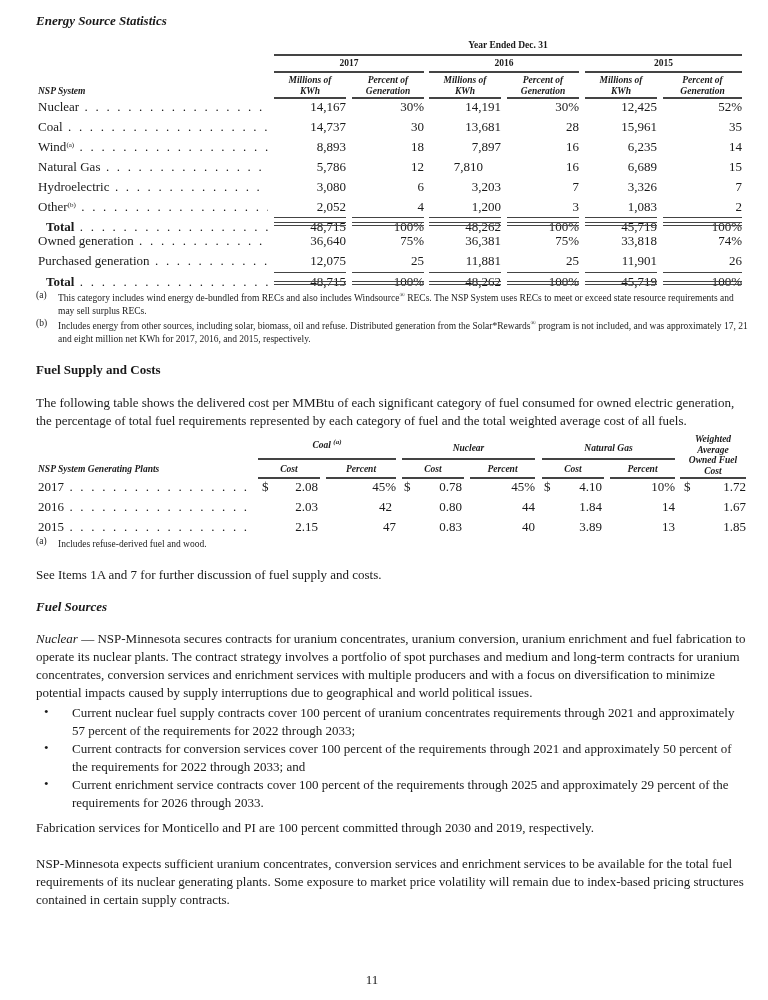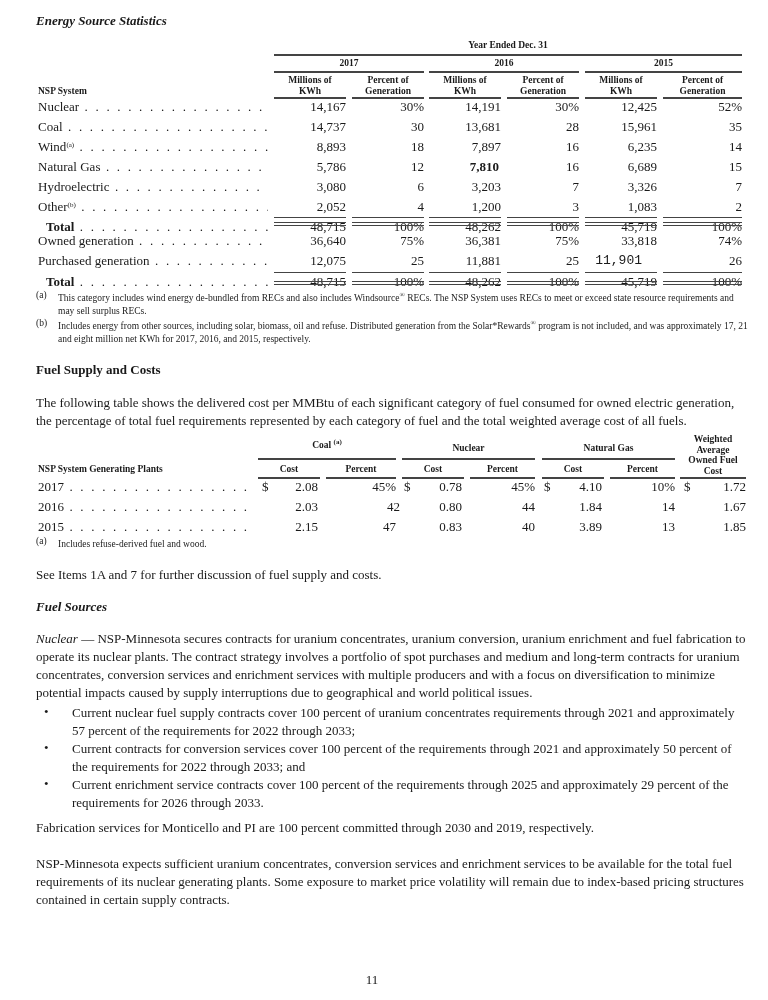--- a/index.html
+++ b/index.html
@@ -2,21 +2,21 @@
 <html><head>
 <meta charset="utf-8">
 <style>
   html, body { margin: 0; padding: 0; background: #ffffff; }
   body { width: 768px; height: 1000px; position: relative; overflow: hidden;
          font-family: "Liberation Serif", "DejaVu Serif", serif; color: #1a1a1a; }
   .abs { position: absolute; }
   .h-italic { font-style: italic; font-weight: bold; font-size: 13px; }
   .h-bold { font-weight: bold; font-size: 13px; }
   .body-text { font-size: 13px; line-height: 18px; }
-  .colhead { font-size: 9.5px; font-weight: bold; line-height: 11px; text-align: center; }
+  .colhead { font-size: 9.5px; font-weight: bold; line-height: 11px; text-align: center; font-style: italic; }
   .rule { position: absolute; height: 2px; background: #444; }
   .rule-thin { position: absolute; height: 1px; background: #444; }
   .dbl { position: absolute; height: 4px; border-top: 1.5px solid #444; border-bottom: 1.5px solid #444; box-sizing: border-box; }
   .row { position: absolute; left: 0; width: 768px; height: 18px; font-size: 13px; }
   .lbl { position: absolute; left: 38px; width: 230px; white-space: nowrap; overflow: hidden; }
   .lbl .dots { letter-spacing: 2.2px; }
   .num { position: absolute; text-align: right; }
   .fn { font-size: 9.5px; line-height: 13px; }
   sup { font-size: 7px; vertical-align: 4px; line-height: 0; }
   .bullet { position: absolute; left: 44px; font-size: 13px; }
@@ -96,21 +96,21 @@
       <div class="num" style="right: 344px; text-align: right;">18</div>
       <div class="num" style="right: 267px;">7,897</div>
       <div class="num" style="right: 189px;">16</div>
       <div class="num" style="right: 111px;">6,235</div>
       <div class="num" style="right: 26px;">14</div>
     </div>
     <div class="row" style="top: 159px;">
       <div class="lbl"><span>Natural Gas</span><sup></sup><span class="dots"> . . . . . . . . . . . . . . . . . . . . . . . . . . . . . . . . . . . . . . . .</span></div>
       <div class="num" style="right: 422px;">5,786</div>
       <div class="num" style="right: 344px;">12</div>
-      <div class="num" style="right: 269px; font-weight: bold;">7,810</div>
+      <div class="num" style="right: 285px;">7,810</div>
       <div class="num" style="right: 189px;">16</div>
       <div class="num" style="right: 111px;">6,689</div>
       <div class="num" style="right: 26px;">15</div>
     </div>
     <div class="row" style="top: 179px;">
       <div class="lbl"><span>Hydroelectric</span><sup></sup><span class="dots"> . . . . . . . . . . . . . . . . . . . . . . . . . . . . . . . . . . . . . . . .</span></div>
       <div class="num" style="right: 422px;">3,080</div>
       <div class="num" style="right: 344px;">6</div>
       <div class="num" style="right: 267px;">3,203</div>
       <div class="num" style="right: 189px;">7</div>
@@ -143,21 +143,21 @@
       <div class="num" style="right: 189px;">75%</div>
       <div class="num" style="right: 111px;">33,818</div>
       <div class="num" style="right: 26px;">74%</div>
     </div>
     <div class="row" style="top: 253px;">
       <div class="lbl"><span>Purchased generation</span><sup></sup><span class="dots"> . . . . . . . . . . . . . . . . . . . . . . . . . . . . . . . . . . . . . . . .</span></div>
       <div class="num" style="right: 422px;">12,075</div>
       <div class="num" style="right: 344px;">25</div>
       <div class="num" style="right: 267px;">11,881</div>
       <div class="num" style="right: 189px;">25</div>
-      <div class="num" style="right: 126px; font-family: Liberation Mono, monospace;">11,901</div>
+      <div class="num" style="right: 111px;">11,901</div>
       <div class="num" style="right: 26px;">26</div>
     </div>
     <div class="row" style="top: 274px;">
       <div class="lbl" style="left: 46px;"><span style="font-weight: bold;">Total</span><sup></sup><span class="dots"> . . . . . . . . . . . . . . . . . . . . . . . . . . . . . . . . . . . . . . . .</span></div>
       <div class="num" style="right: 422px;">48,715</div>
       <div class="num" style="right: 344px;">100%</div>
       <div class="num" style="right: 267px;">48,262</div>
       <div class="num" style="right: 189px;">100%</div>
       <div class="num" style="right: 111px;">45,719</div>
       <div class="num" style="right: 26px;">100%</div>
@@ -243,21 +243,21 @@
       <div class="num" style="right: 372px;">45%</div>
       <div class="num" style="right: 306px;">0.78</div>
       <div class="num" style="right: 233px;">45%</div>
       <div class="num" style="right: 166px;">4.10</div>
       <div class="num" style="right: 93px;">10%</div>
       <div class="num" style="right: 22px;">1.72</div>
     </div>
     <div class="row" style="top: 499px;">
       <div class="lbl" style="width: 212px;"><span>2016</span><span class="dots"> . . . . . . . . . . . . . . . . . . . . . . . . . . . . . . . . . . . .</span></div>
       <div class="num" style="right: 450px;">2.03</div>
-      <div class="num" style="right: 368px; margin-left: 16px;">42</div>
+      <div class="num" style="right: 376px; margin-left: 16px;">42</div>
       <div class="num" style="right: 306px;">0.80</div>
       <div class="num" style="right: 233px;">44</div>
       <div class="num" style="right: 166px;">1.84</div>
       <div class="num" style="right: 93px;">14</div>
       <div class="num" style="right: 22px;">1.67</div>
     </div>
     <div class="row" style="top: 519px;">
       <div class="lbl" style="width: 212px;"><span>2015</span><span class="dots"> . . . . . . . . . . . . . . . . . . . . . . . . . . . . . . . . . . . .</span></div>
       <div class="num" style="right: 450px;">2.15</div>
       <div class="num" style="right: 372px;">47</div>

